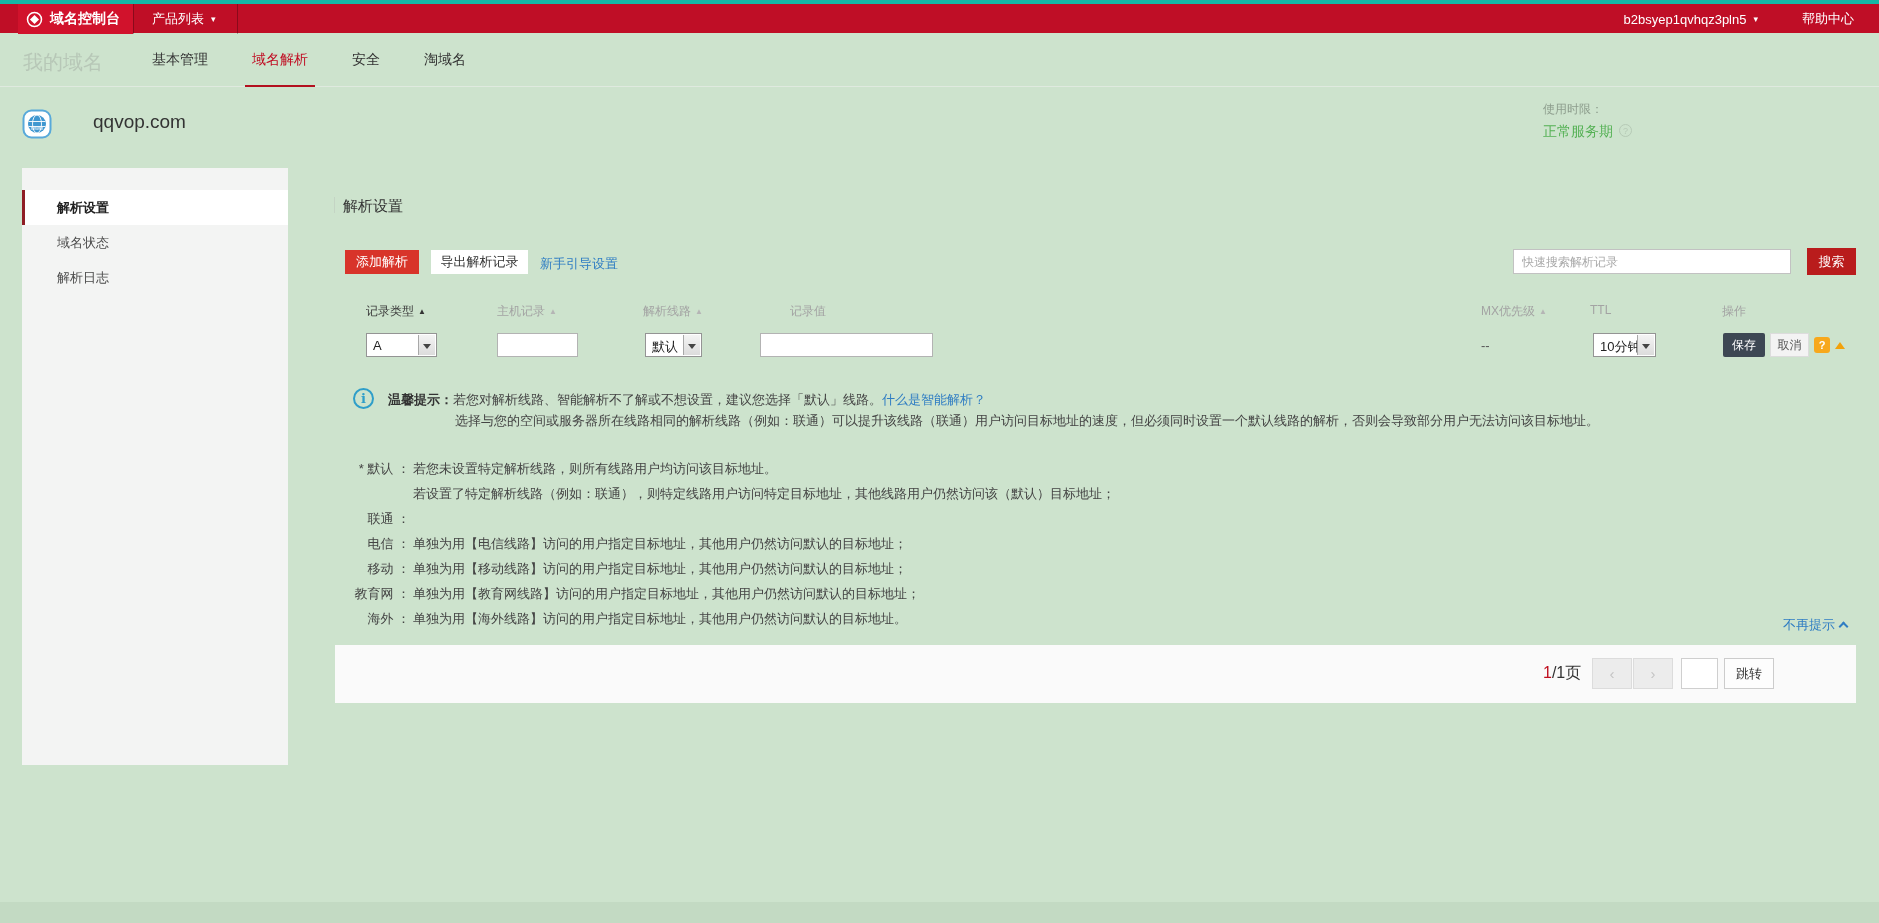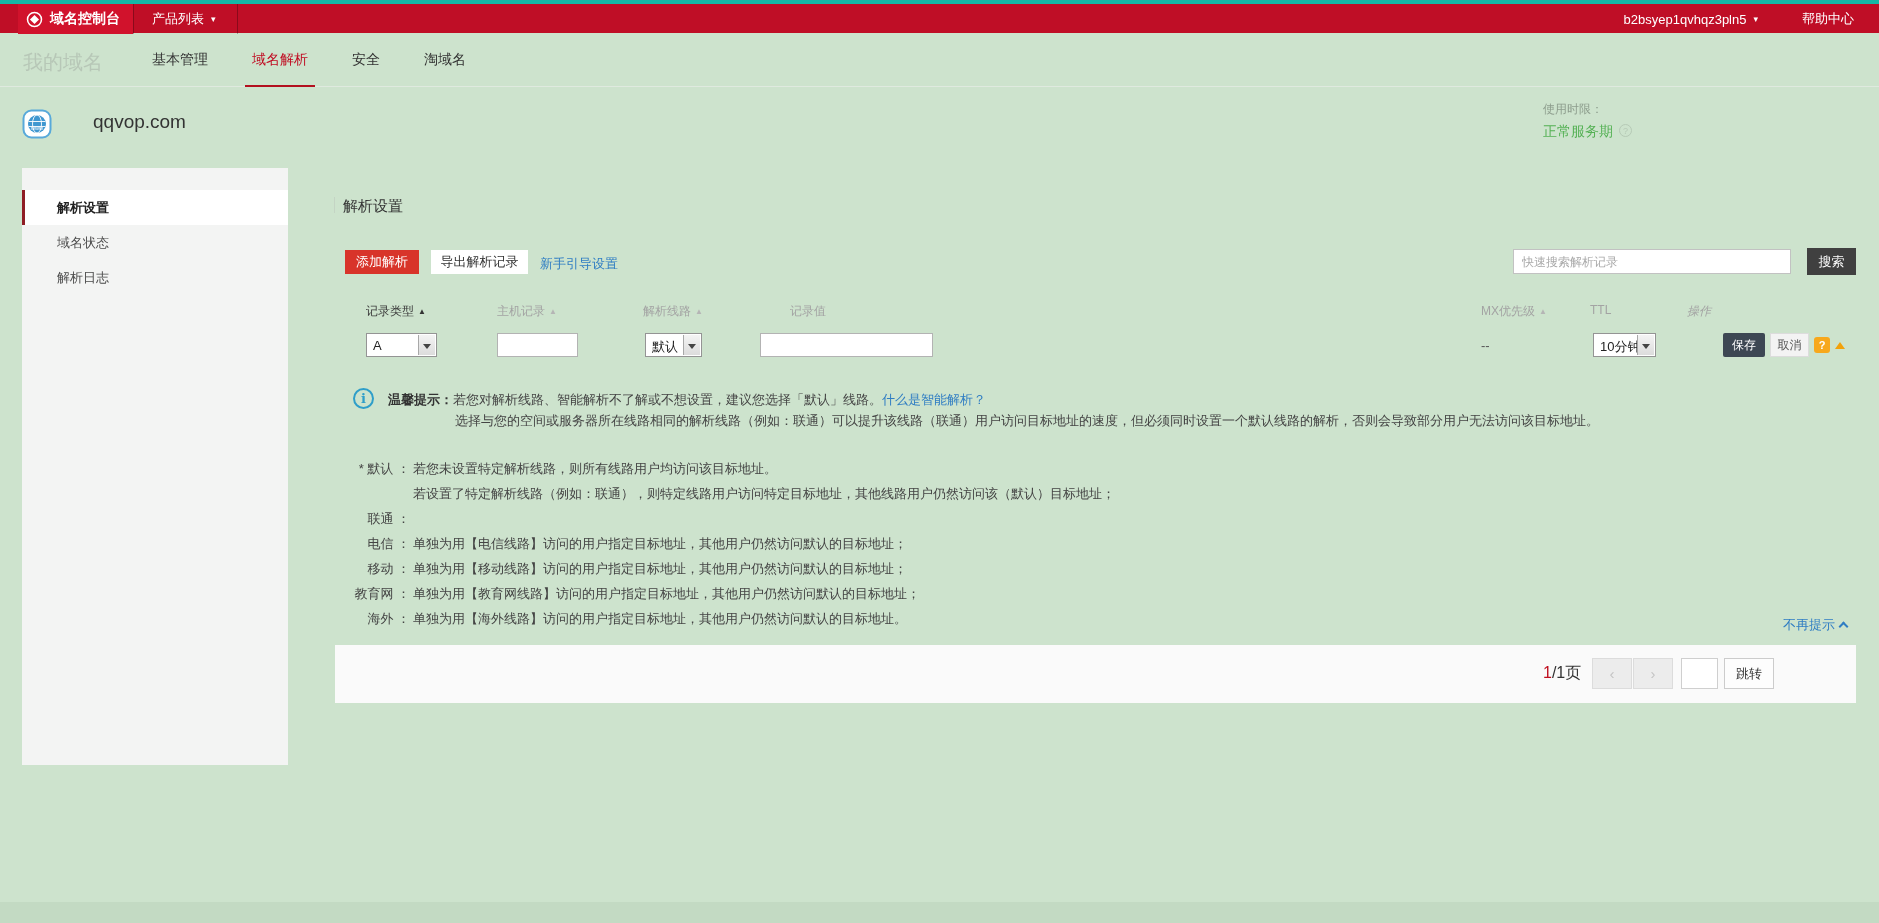--- a/index.html
+++ b/index.html
@@ -58,29 +58,29 @@
              background:#d8342a; color:#fff; font-size:13px; }
   .btn-export { position:absolute; left:431px; top:250px; width:97px; height:24px;
                 background:#fff; color:#333; font-size:13px; }
   .link { color:#2f7dc3; cursor:pointer; text-decoration:none; }
   .link-guide { position:absolute; left:540px; top:255px; font-size:13px; }
   .search-input { position:absolute; left:1513px; top:249px; width:278px; height:25px;
                   border:1px solid #c2c2c2; background:#fff; font-size:12px; padding:0 8px;
                   color:#333; font-family:inherit; }
   .search-input::placeholder { color:#a9a9a9; }
   .btn-search { position:absolute; left:1807px; top:248px; width:49px; height:27px;
-                background:#404040; color:#fff; font-size:13px; }
+                background:#b91c1c; color:#fff; font-size:13px; }
 
   
   .th { position:absolute; top:303px; font-size:12px; color:#a3a3a3; }
   .th.dark { color:#3a3a3a; }
   .sort { font-size:8px; margin-left:4px; vertical-align:1px; }
   .sort.dark { color:#333; } .sort.gray { color:#b5b5b5; }
   .th-type { left:366px; } .th-host { left:497px; } .th-line { left:643px; }
-  .th-value { left:790px; } .th-mx { left:1481px; } .th-ttl { left:1590px; } .th-action { left:1687px;font-style:italic; }
+  .th-value { left:790px; } .th-mx { left:1481px; } .th-ttl { left:1590px; } .th-action { left:1722px; }
 
   
   .sel { position:absolute; top:333px; height:24px; background:#fff;
          border:1px solid #949494; font-size:13px; color:#222; cursor:pointer; }
   .sel-text { position:absolute; left:6px; top:4px; }
   .sel-arrow { position:absolute; right:1px; top:1px; bottom:1px; width:17px;
                background:linear-gradient(#f4f4f4,#dcdcdc); border-left:1px solid #a8a8a8; }
   .tri-down { position:absolute; left:4px; top:9px; width:0; height:0;
               border:4px solid transparent; border-top:5px solid #444; }
   .sel-type { left:366px; width:71px; }

